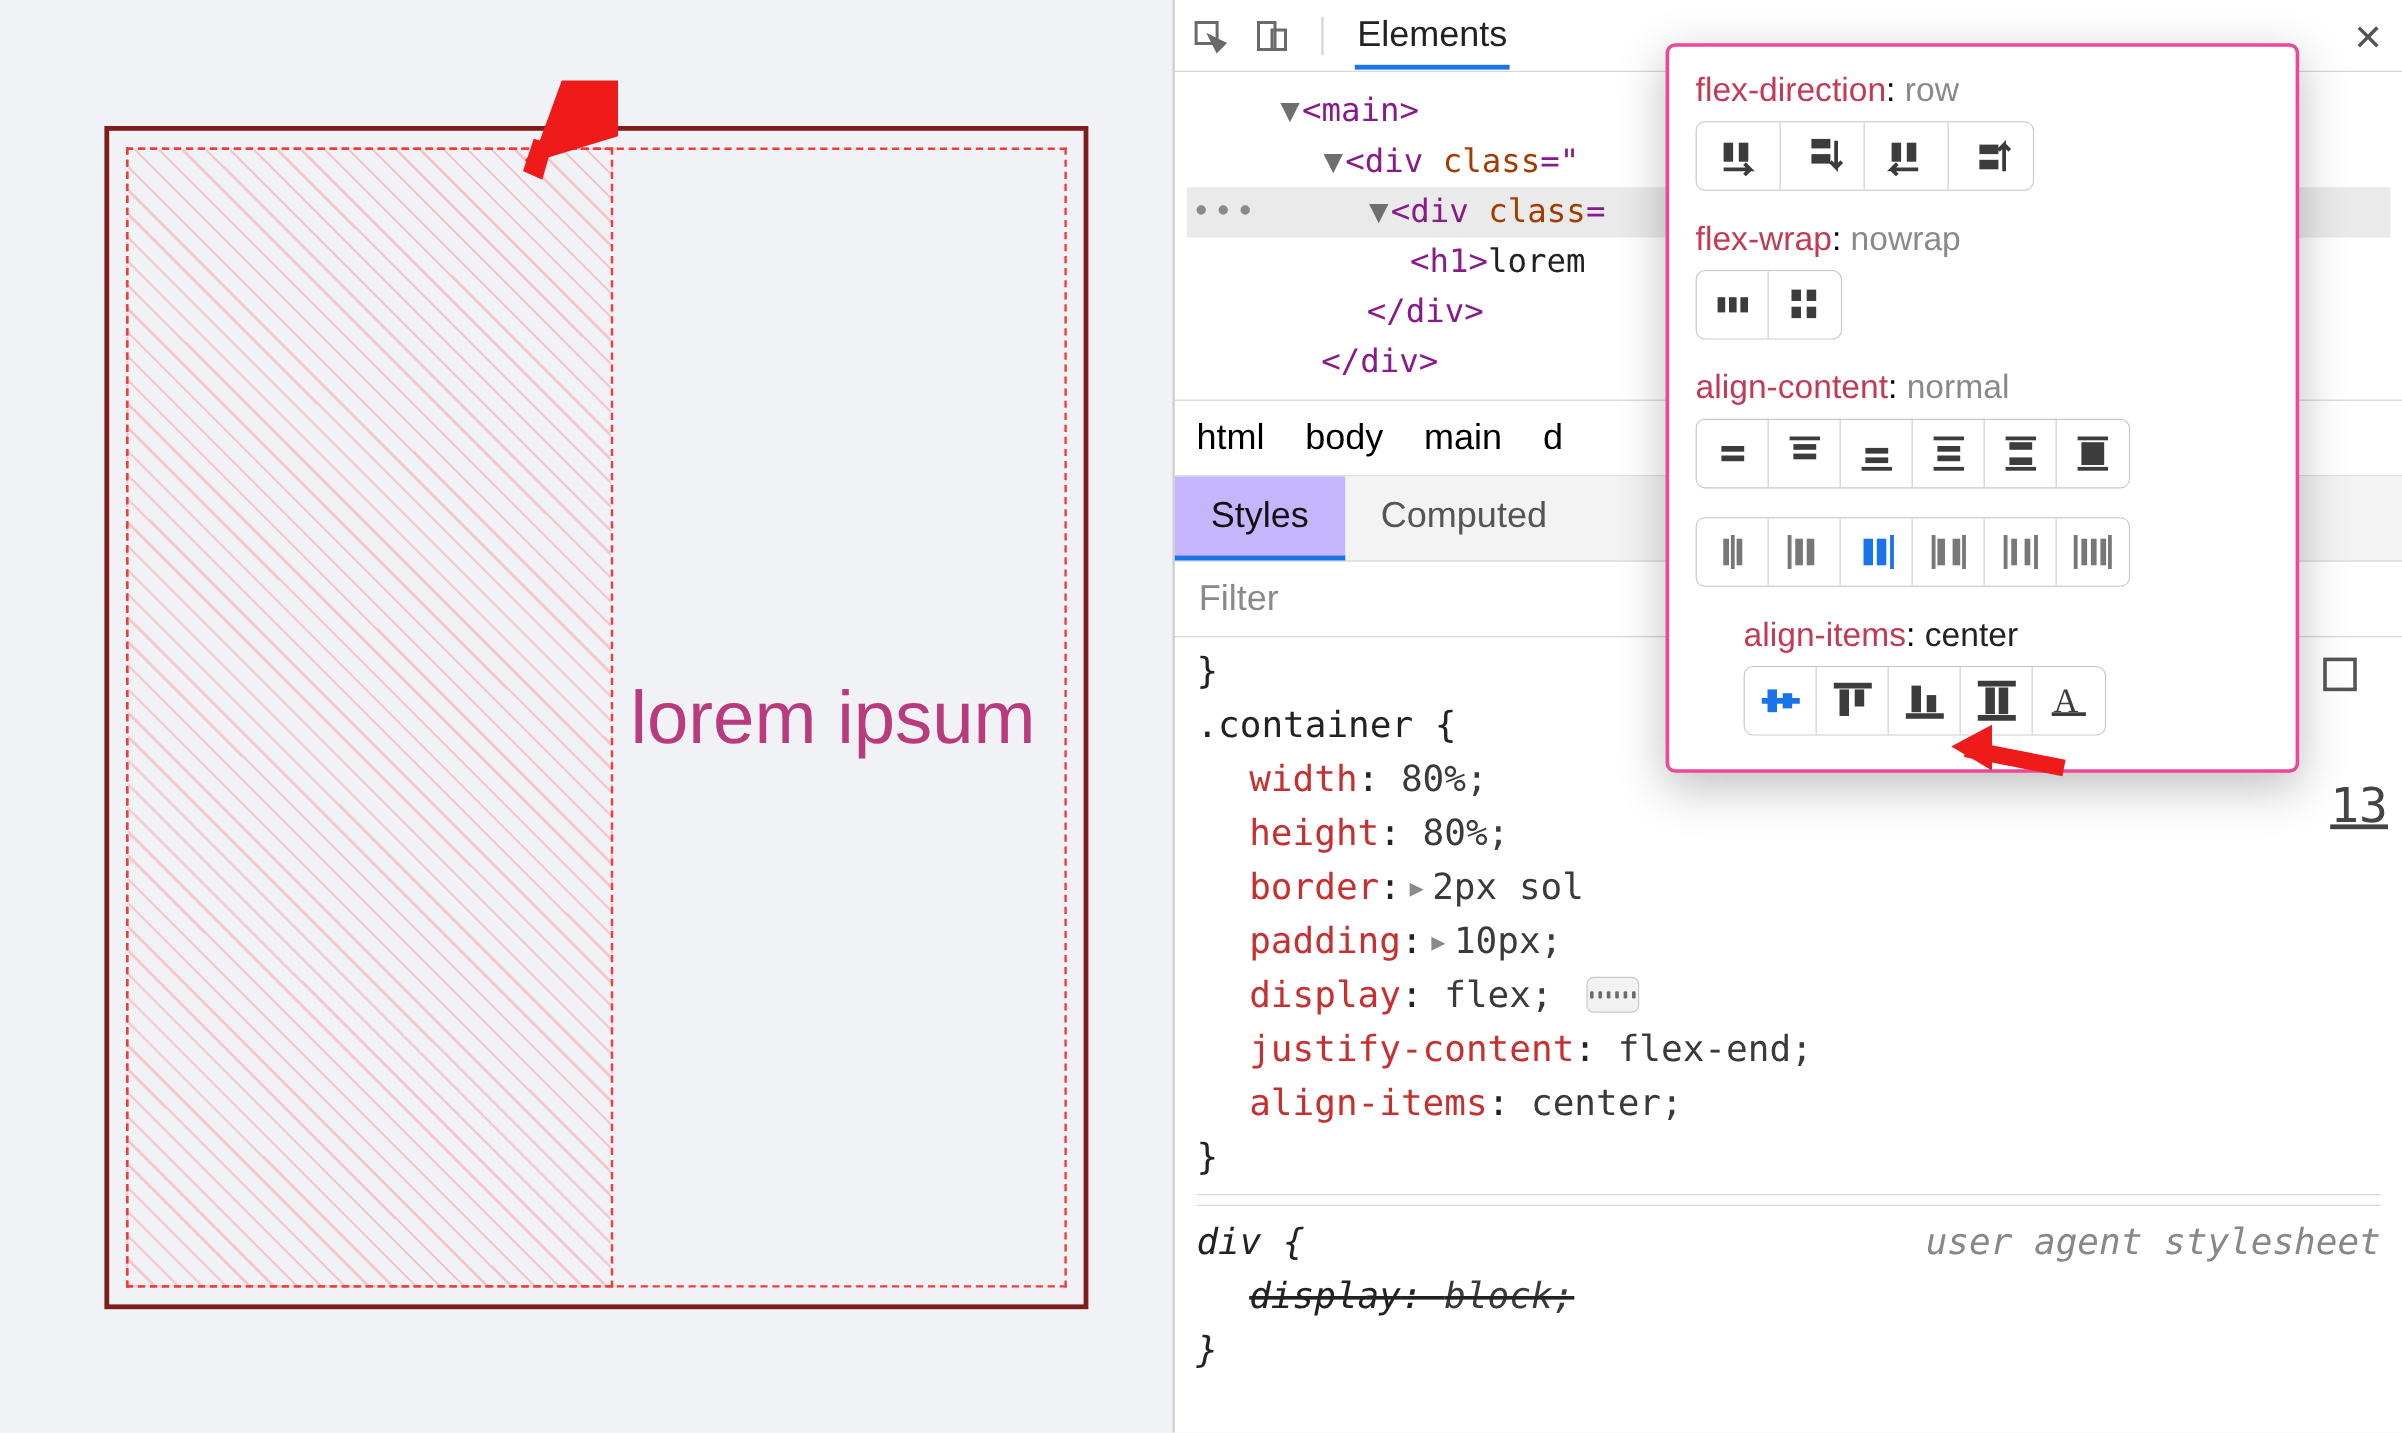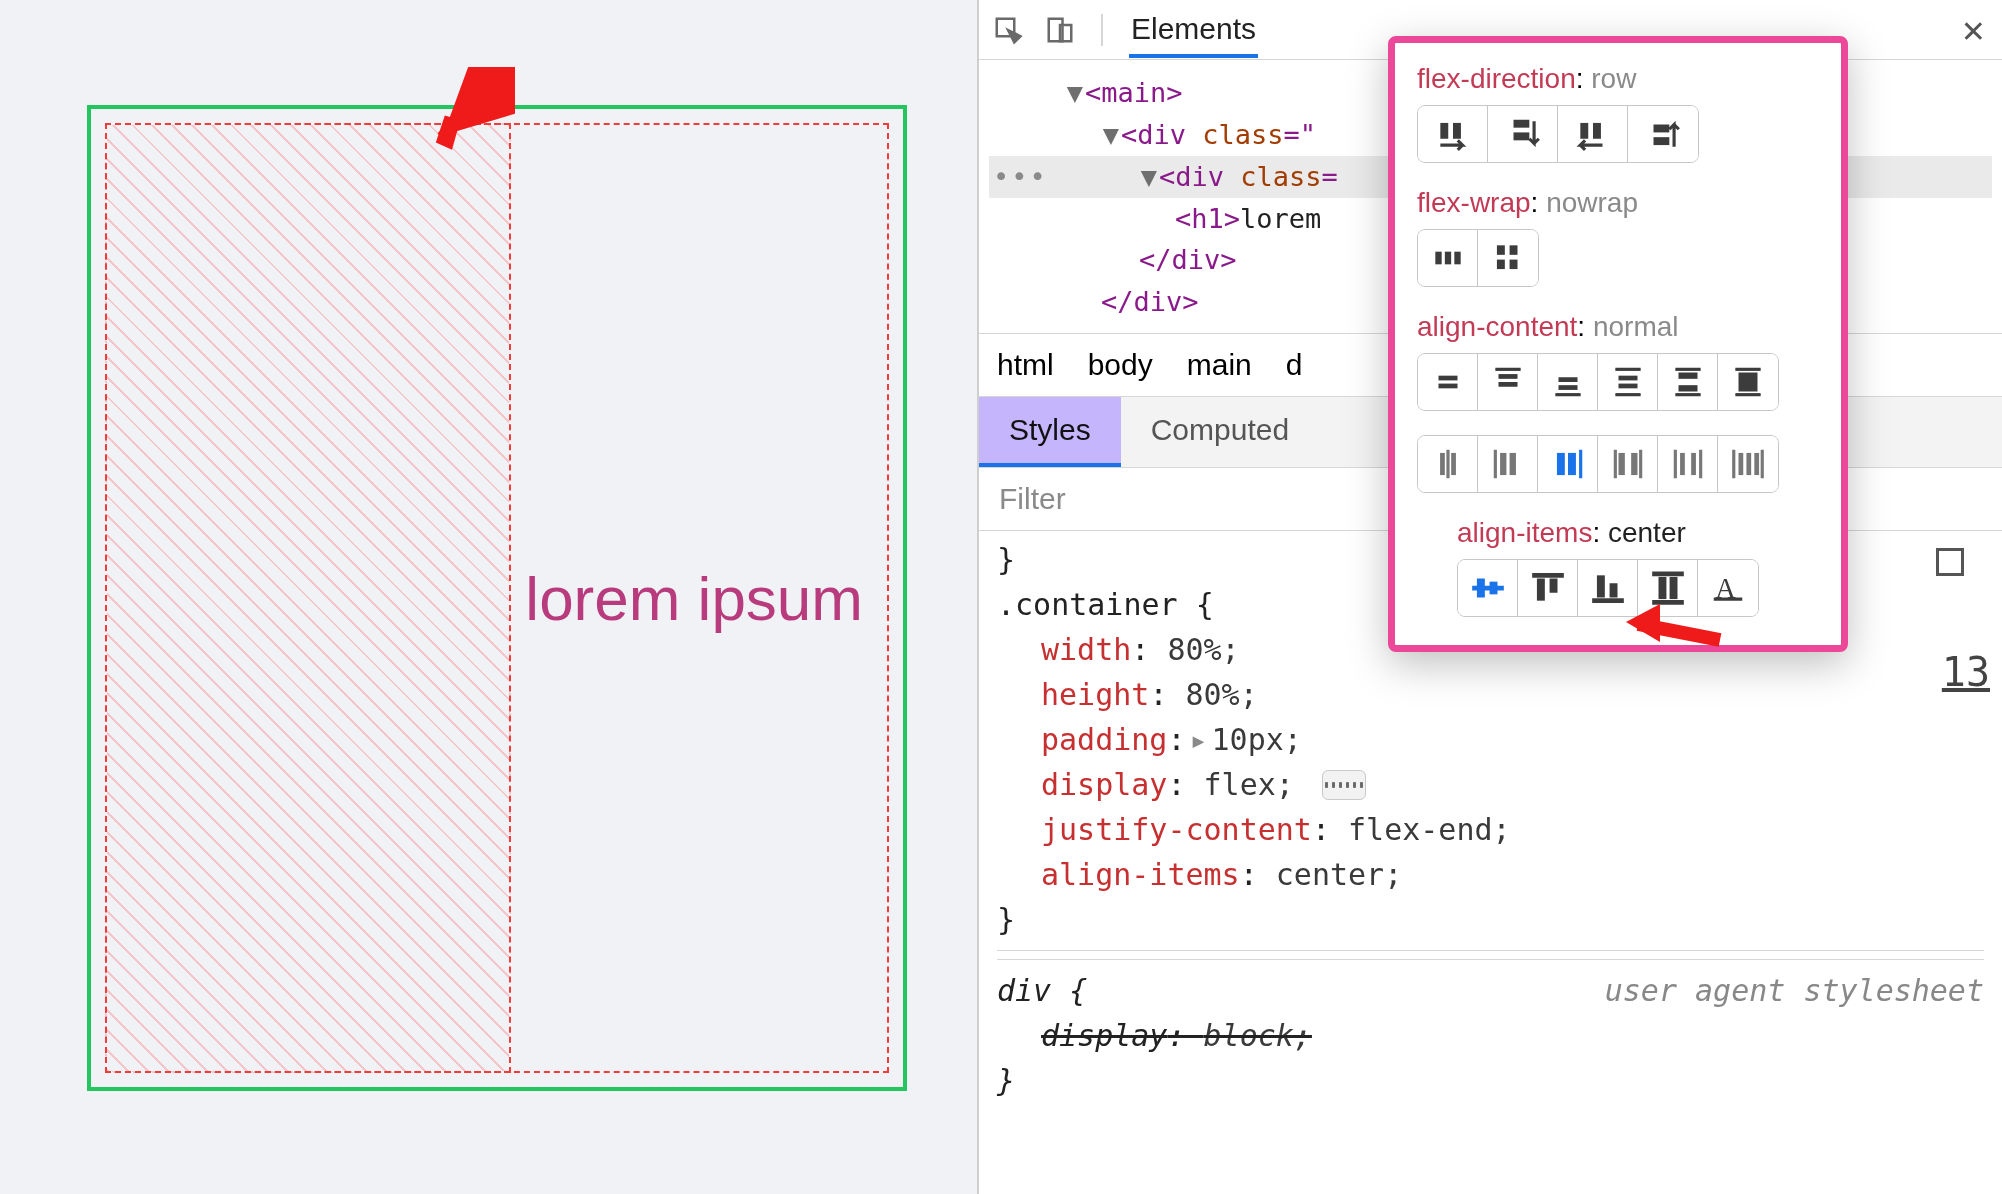--- a/index.html
+++ b/index.html
@@ -19,21 +19,21 @@
   .preview-pane {
     width:977px;
     height:100%;
     background:#f1f2f6;
     position:relative;
   }
   .container-box {
     position:absolute;
     left:87px; top:105px;
     width:820px; height:986px;
-    border:4px solid #22c55e;
+    border:4px solid #7f1d1d;
     padding:14px;
     display:flex;
     justify-content:flex-end;
     align-items:center;
   }
   .hatched-area {
     position:absolute;
     left:14px; top:14px;
     bottom:14px;
     width:50%;
@@ -172,23 +172,23 @@
     text-decoration:underline;
     font-family: Menlo, Consolas, monospace;
     font-size:40px;
   }
 
   
   .popover {
     position:absolute;
     left:1388px;
     top:36px;
-    width:460px;
+    width:528px;
     background:#fff;
-    border:7px solid #ec4899;
+    border:3px solid #ec4899;
     border-radius:8px;
     box-shadow:0 12px 40px rgba(0,0,0,.25);
     padding:20px 22px 24px;
     font-family:-apple-system,Arial,sans-serif;
     z-index:40;
   }
   .pop-section { margin-bottom:24px; }
   .pop-label { font-size:28px; margin-bottom:10px;}
   .pop-label .pk { color:#c33a55; }
   .pop-label .pv.gray { color:#8a8a8a; }
@@ -285,20 +285,21 @@
     <div class="filter-row">
       <span>Filter</span>
     </div>
 
     <div class="css-pane">
       <div class="brace">}</div>
       <div class="ruleblock">
       <div class="sel">.container {</div>
       <div class="rule-indent"><span class="prop">width</span>: <span class="val">80%;</span></div>
       <div class="rule-indent"><span class="prop">height</span>: <span class="val">80%;</span></div>
+      <div class="rule-indent"><span class="prop">border</span>:<span class="tri">▸</span><span class="val">2px sol</span></div>
       <div class="rule-indent"><span class="prop">padding</span>:<span class="tri">▸</span><span class="val">10px;</span></div>
       <div class="rule-indent"><span class="prop">display</span>: <span class="val">flex;</span>
         <span class="flex-badge">
               <span></span>
               <span></span>
               <span></span>
               <span></span>
               <span></span>
               <span></span>
             </span>

